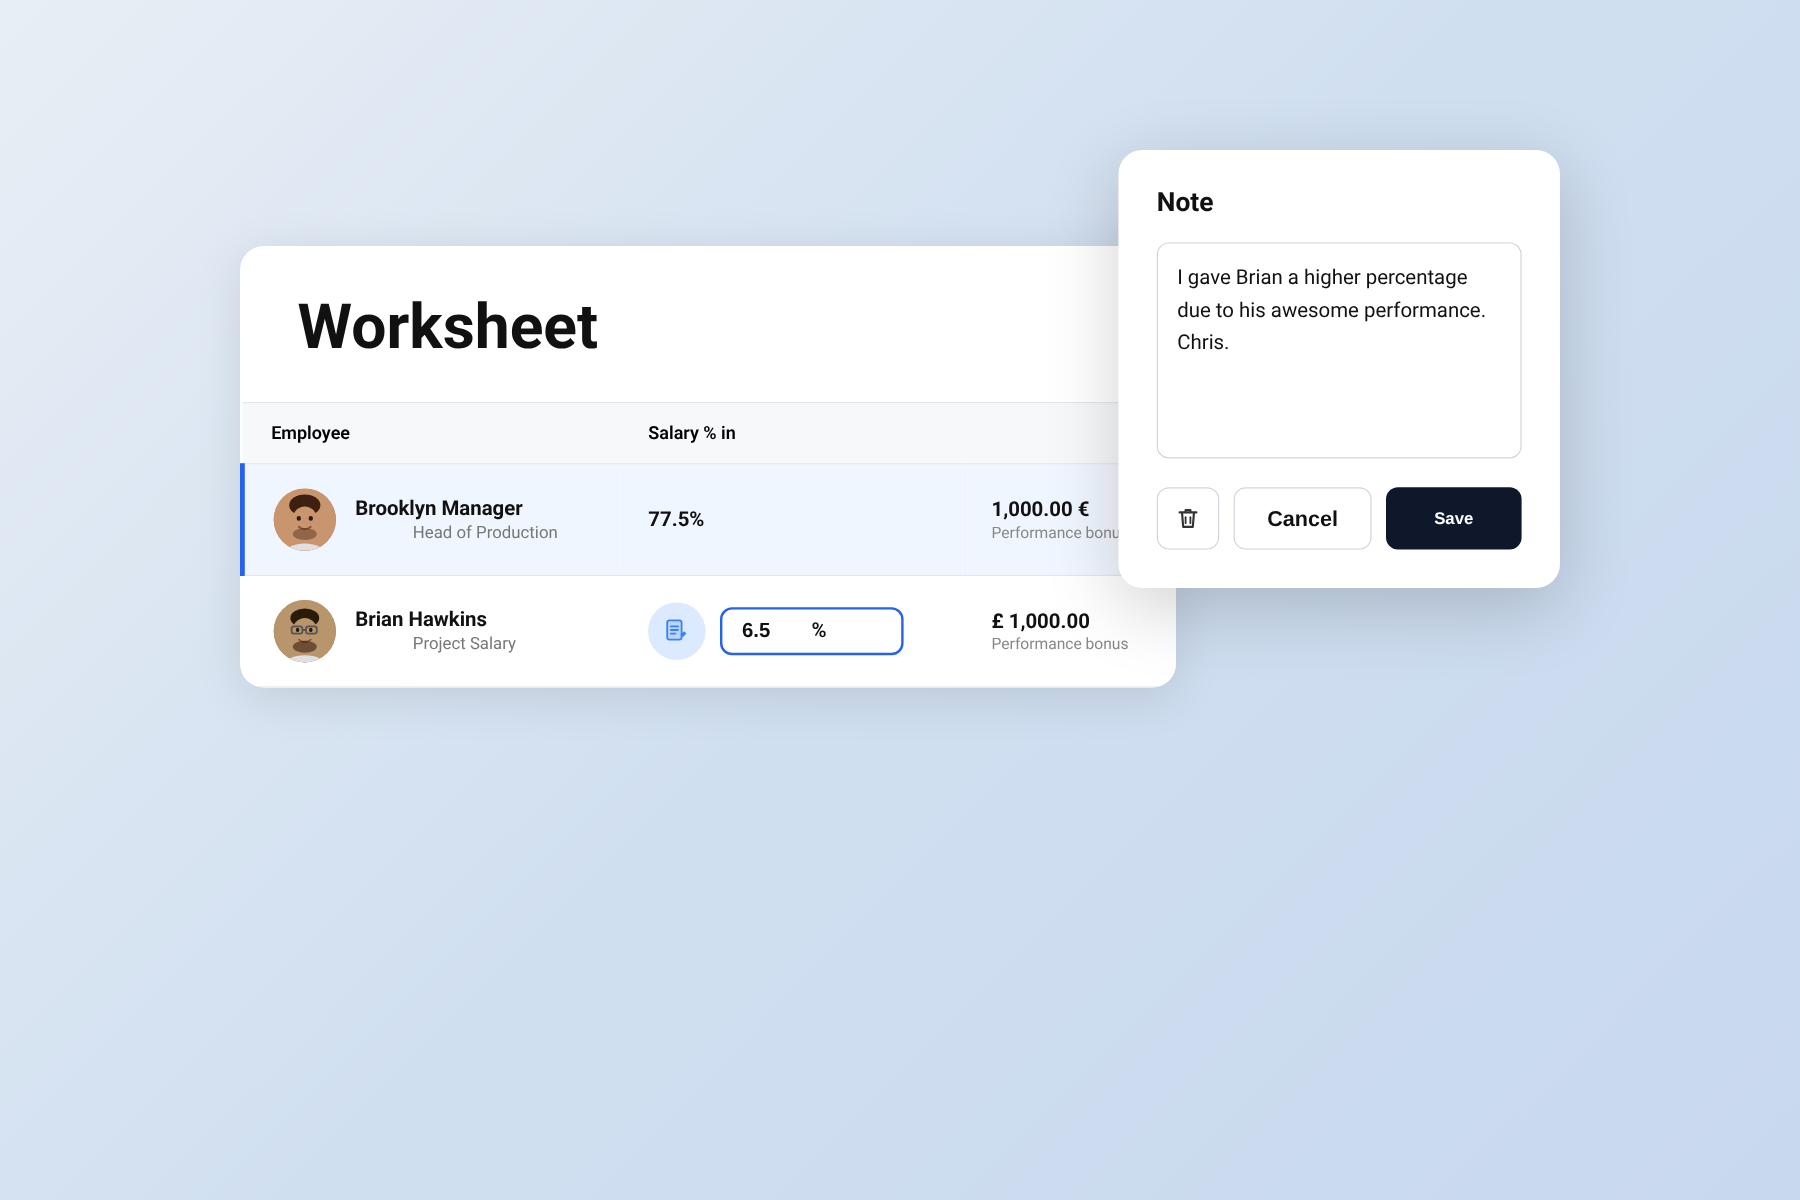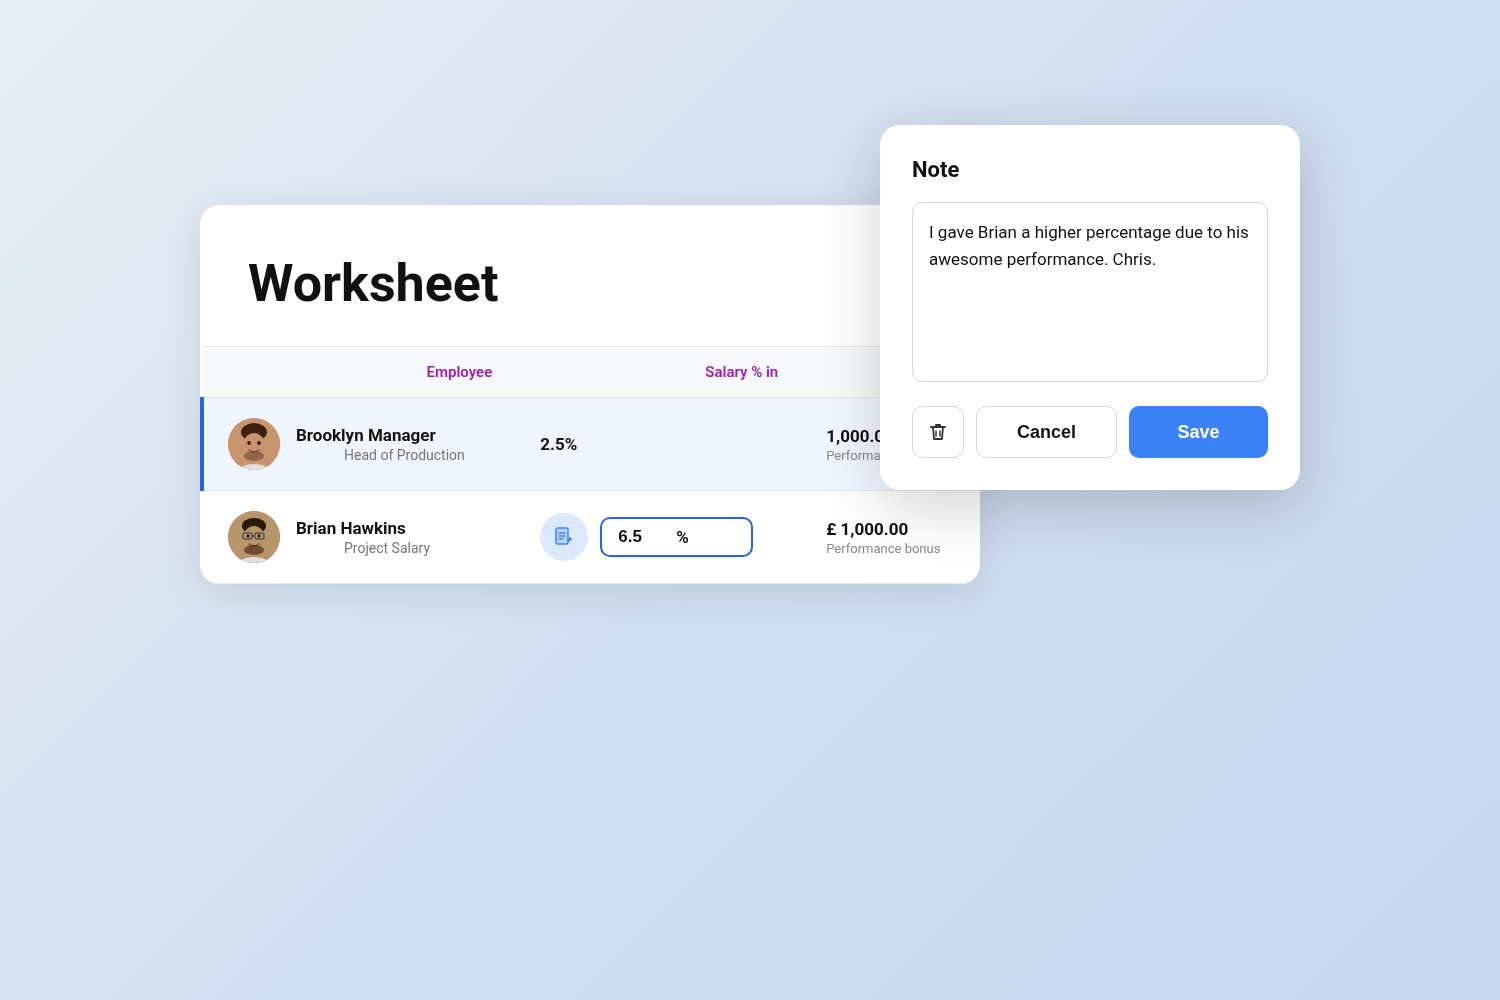--- a/index.html
+++ b/index.html
@@ -27,21 +27,21 @@
 
     
     .worksheet-card {
       position: absolute;
       left: 0;
       top: 80px;
       width: 780px;
       background: #ffffff;
       border-radius: 20px;
       box-shadow: 0 8px 40px rgba(0,0,0,0.10);
-      padding: 48px 0 0 0;
+      padding: 37px 0 0 0;
       overflow: hidden;
     }
 
     .worksheet-title {
       font-size: 52px;
       font-weight: 700;
       color: #111;
       padding: 0 48px 32px 48px;
     }
 
@@ -54,22 +54,22 @@
     .table thead tr {
       background: #f7f8fa;
       border-top: 1px solid #e5e7eb;
       border-bottom: 1px solid #e5e7eb;
     }
 
     .table thead th {
       padding: 16px 24px;
       font-size: 15px;
       font-weight: 600;
-      color: #a21caf;
-      text-align: right;
+      color: #000000;
+      text-align: left;
     }
 
     .table tbody tr {
       border-bottom: 1px solid #e5e7eb;
     }
 
     .table tbody tr.highlighted {
       background: #f0f6ff;
       border-left: 4px solid #2563eb;
     }
@@ -164,21 +164,21 @@
       font-size: 13px;
       color: #888;
       margin-top: 2px;
     }
 
     
     .note-modal {
       position: absolute;
       right: 0;
       top: 0;
-      width: 420px;
+      width: 368px;
       background: #ffffff;
       border-radius: 20px;
       box-shadow: 0 16px 60px rgba(0,0,0,0.18);
       padding: 32px 32px 32px 32px;
       z-index: 10;
     }
 
     .note-modal-title {
       font-size: 22px;
       font-weight: 700;
@@ -232,24 +232,24 @@
       font-size: 18px;
       font-weight: 600;
       color: #111;
     }
 
     .btn-save {
       flex: 1;
       height: 52px;
       border-radius: 10px;
       border: none;
-      background: #3b82f6;
+      background: #0f172a;
       color: #fff;
       cursor: pointer;
-      font-size: 18px;
+      font-size: 14px;
       font-weight: 700;
     }
 
     
     .face-brooklyn {
       position: relative;
       width: 52px;
       height: 52px;
       border-radius: 50%;
       background: linear-gradient(160deg, #c9956e 30%, #a06a4a 100%);
@@ -305,21 +305,21 @@
                   <ellipse cx="26" cy="56" rx="18" ry="10" fill="#e0e0e0"></ellipse>
                 </svg>
               </div>
               <div class="employee-info">
                 <div class="name">Brooklyn Manager</div>
                 <div class="role">Head of Production</div>
               </div>
             </div>
           </td>
           <td>
-            <span class="salary-pct">2.5%</span>
+            <span class="salary-pct">77.5%</span>
           </td>
           <td>
             <div class="bonus-cell">
               <div class="amount">1,000.00 €</div>
               <div class="label">Performance bonus</div>
             </div>
           </td>
         </tr>
 
         <tr class="normal">

